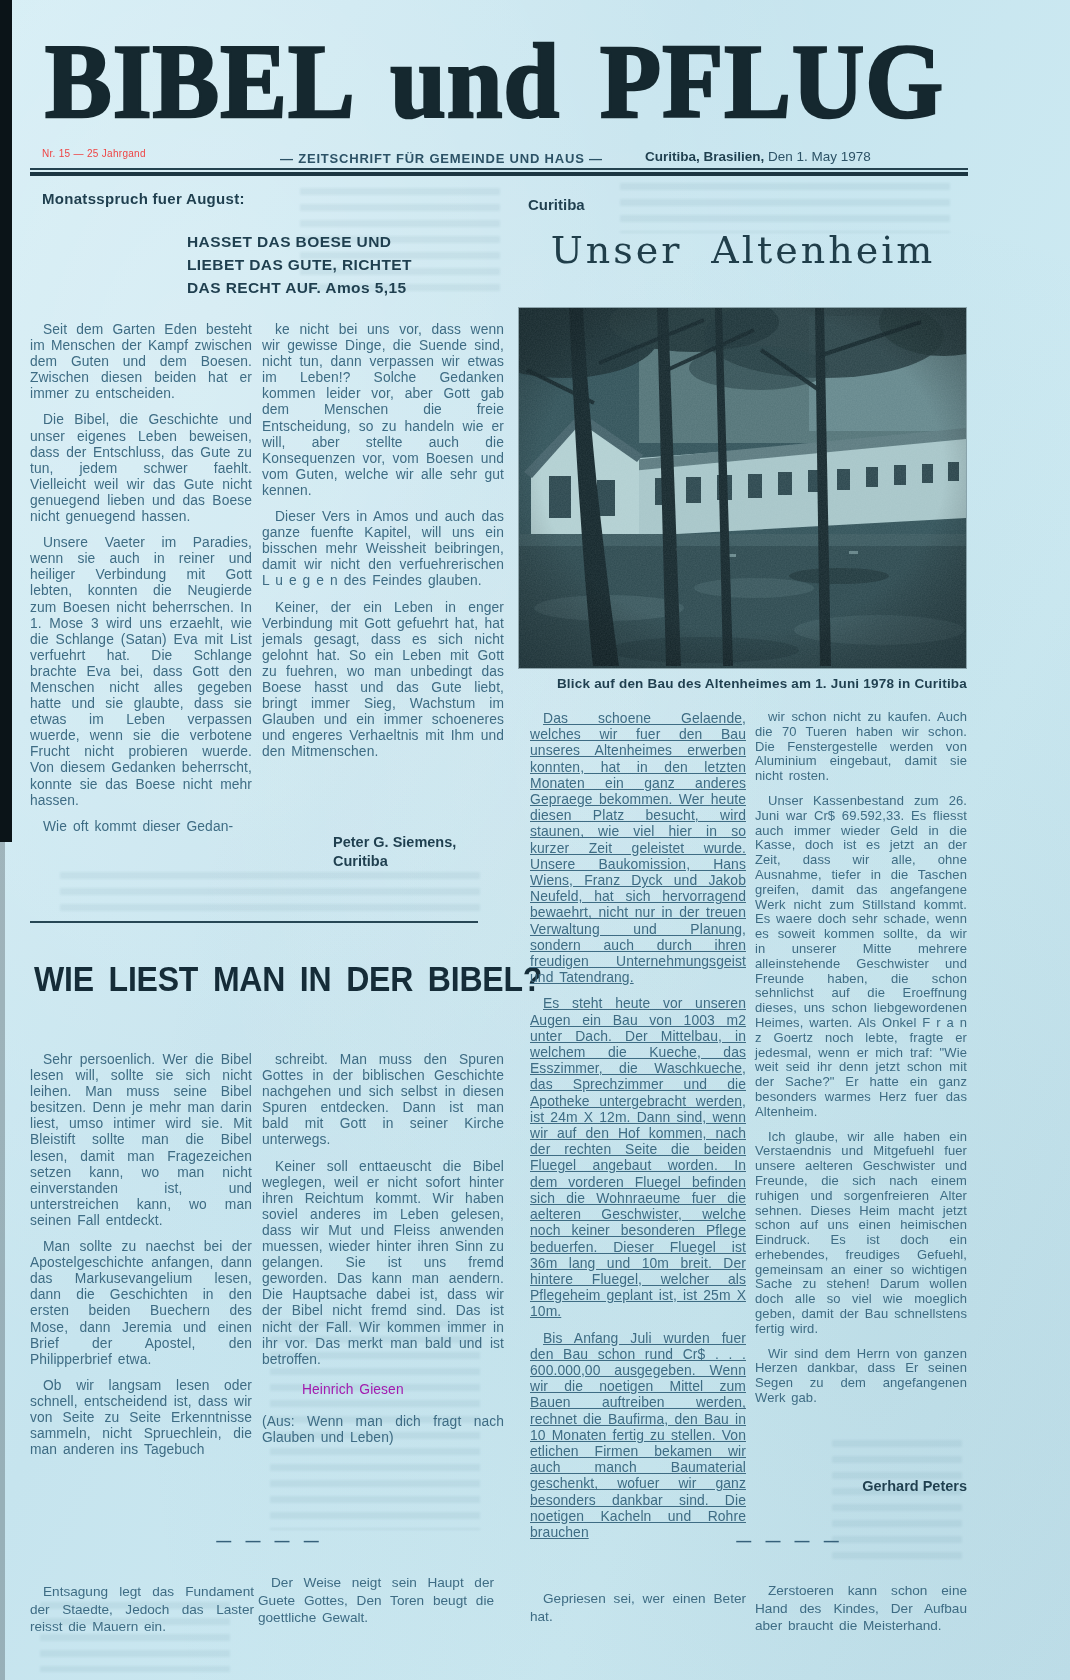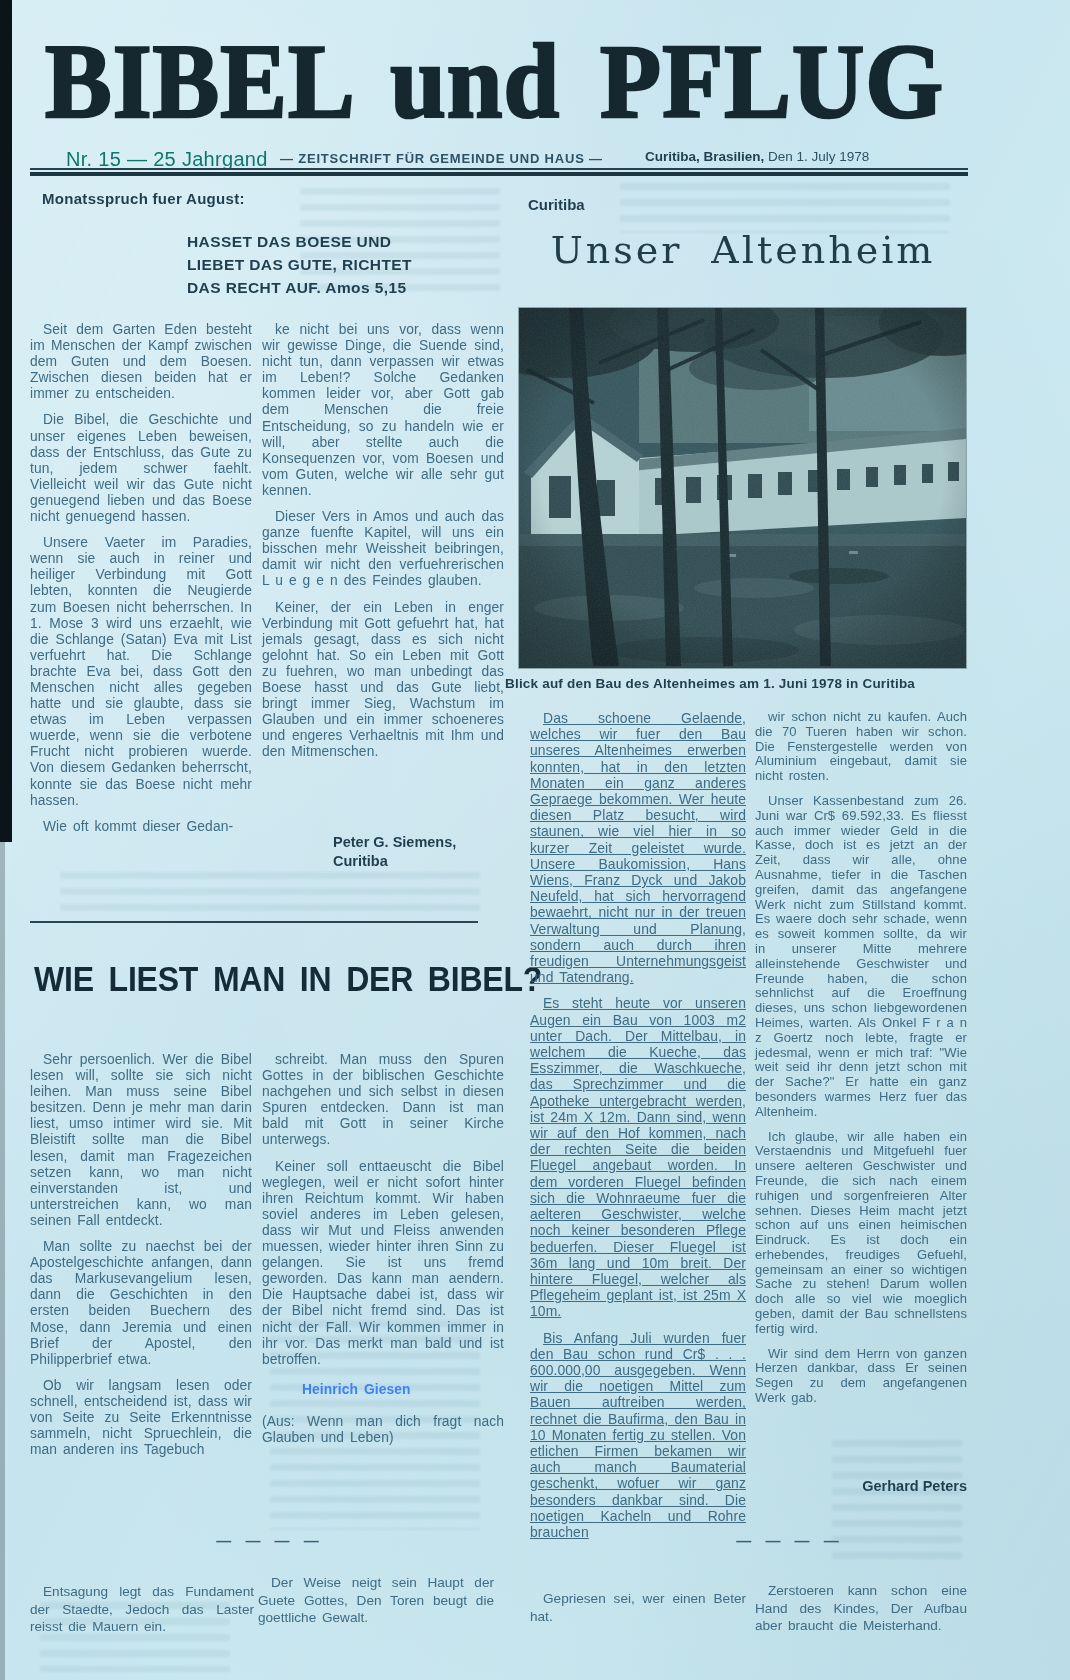--- a/index.html
+++ b/index.html
@@ -16,21 +16,21 @@
   }
   .abs{position:absolute;}
   .scan-edge{left:0;top:0;width:12px;height:842px;background:#0b1418;}
   .scan-edge2{left:0;top:842px;width:5px;height:838px;background:rgba(11,20,24,.25);}
 
   
   .masthead{left:45px;top:26px;width:890px;text-align:center;
     font-family:"Liberation Serif", serif;font-weight:700;font-size:100px;line-height:1.05;
     color:#15282f;-webkit-text-stroke:2.5px #15282f;letter-spacing:1px;word-spacing:14px;
     transform:scaleY(1.06);transform-origin:top center;white-space:nowrap;}
-  .issue{left:42px;top:148px;font-size:20px;color:#0f766e;letter-spacing:.3px;margin-left:24px;}
+  .issue{left:42px;top:148px;font-size:10px;color:#ef4444;letter-spacing:.3px;}
   .subtitle{left:280px;top:151px;font-size:13px;font-weight:700;color:#2c5266;letter-spacing:.8px;}
   .dateline{left:645px;top:149px;font-size:13.5px;color:#2c5266;}
   .dateline b{color:#1f3f4f;}
   .rule-thin{left:30px;top:168px;width:938px;height:2px;background:#24424f;}
   .rule-thick{left:30px;top:172px;width:938px;height:4px;background:#1c3642;}
 
   
   .monats-label{left:42px;top:190px;font-size:15px;font-weight:700;color:#1f3f4f;letter-spacing:.3px;text-align:center;}
   .verse{left:163px;top:230px;font-size:15.5px;font-weight:700;color:#1f3f4f;line-height:23px;letter-spacing:.4px;margin-left:24px;}
 
@@ -41,31 +41,31 @@
   .lead-c2{left:262px;top:322px;width:242px;}
   .sig{font-weight:700;color:#1f3f4f;font-size:14.5px;line-height:19px;}
   .lead-sig{left:333px;top:833px;}
   .divider-left{left:30px;top:921px;width:448px;height:2px;background:#274755;}
 
   .bibel-headline{left:34px;top:960px;width:460px;font-size:32px;font-weight:700;
     color:#152c38;letter-spacing:-.2px;word-spacing:6px;white-space:nowrap;
     transform:scaleY(1.08);transform-origin:top left;}
   .bibel-c1{left:30px;top:1052px;width:222px;}
   .bibel-c2{left:262px;top:1052px;width:242px;}
-  .bibel-sig{font-weight:700;color:#3b82f6;text-indent:40px !important;margin-top:14px !important;}
+  .bibel-sig{font-weight:400;color:#a21caf;text-indent:40px !important;margin-top:14px !important;}
   .bibel-src{text-indent:0 !important;margin-top:16px !important;}
 
   
   .kicker{left:528px;top:196px;font-size:15px;font-weight:700;color:#1f3f4f;}
   .alt-headline{left:520px;top:228px;width:446px;text-align:center;
     font-family:"DejaVu Serif", serif;font-weight:400;font-size:38px;color:#203e4a;
     letter-spacing:3px;word-spacing:14px;white-space:nowrap;}
   .photo-wrap{left:519px;top:308px;width:447px;height:360px;box-shadow:0 0 0 1px rgba(20,40,46,.35);}
   .photo-wrap svg{display:block;}
-  .caption{left:505px;top:676px;width:462px;text-align:left;font-size:13.5px;font-weight:700;
+  .caption{left:505px;top:676px;width:462px;text-align:right;font-size:13.5px;font-weight:700;
     color:#1f3f4f;letter-spacing:.2px;}
   .alt-c1{left:530px;top:710px;width:216px;font-size:13.9px;line-height:16.2px;text-decoration:underline;}
   .alt-c2{left:755px;top:710px;width:212px;font-size:13px;line-height:14.8px;}
   .alt-sig{left:755px;top:1477px;width:212px;text-align:right;}
 
   
   .dashes{top:1532px;width:210px;text-align:center;font-size:15px;font-weight:700;
     color:#35607a;letter-spacing:5px;white-space:nowrap;}
   .dash-left{left:165px;}
   .dash-right{left:685px;}
@@ -90,21 +90,21 @@
 <div class="ghost" style="left:300px;top:188px;width:200px;height:105px;"></div>
 <div class="ghost" style="left:620px;top:183px;width:330px;height:50px;"></div>
 <div class="ghost" style="left:60px;top:872px;width:420px;height:48px;"></div>
 <div class="ghost" style="left:270px;top:1320px;width:210px;height:210px;"></div>
 <div class="ghost" style="left:832px;top:1440px;width:130px;height:120px;"></div>
 <div class="ghost" style="left:40px;top:1602px;width:190px;height:70px;"></div>
 
 <div class="abs masthead">BIBEL und PFLUG</div>
 <div class="abs issue">Nr. 15 — 25 Jahrgand</div>
 <div class="abs subtitle">—  ZEITSCHRIFT FÜR GEMEINDE UND HAUS  —</div>
-<div class="abs dateline"><b>Curitiba, Brasilien,</b><span> Den 1. July 1978</span></div>
+<div class="abs dateline"><b>Curitiba, Brasilien,</b><span> Den 1. May 1978</span></div>
 <div class="abs rule-thin"></div>
 <div class="abs rule-thick"></div>
 
 <div class="abs monats-label">Monatsspruch fuer August:</div>
 <div class="abs verse">
   <div>HASSET DAS BOESE UND</div>
   <div>LIEBET DAS GUTE, RICHTET</div>
   <div>DAS RECHT AUF. Amos 5,15</div>
 </div>
 

